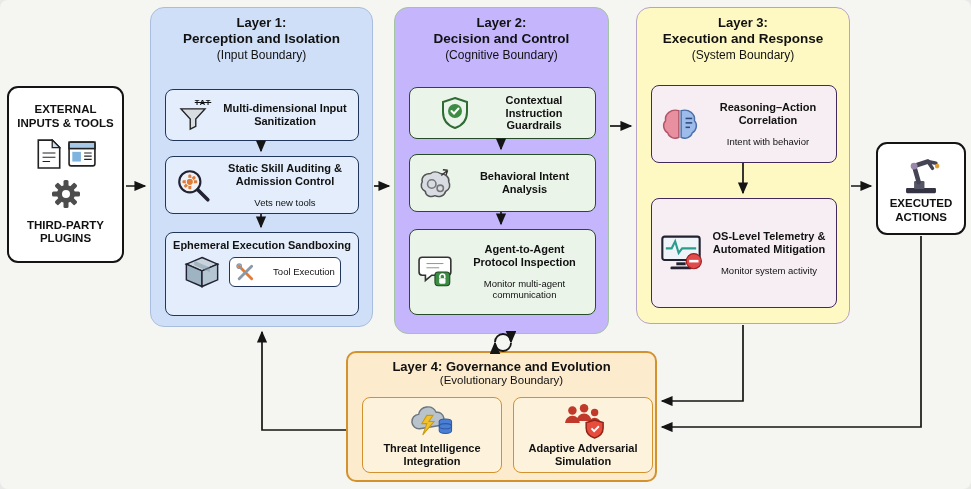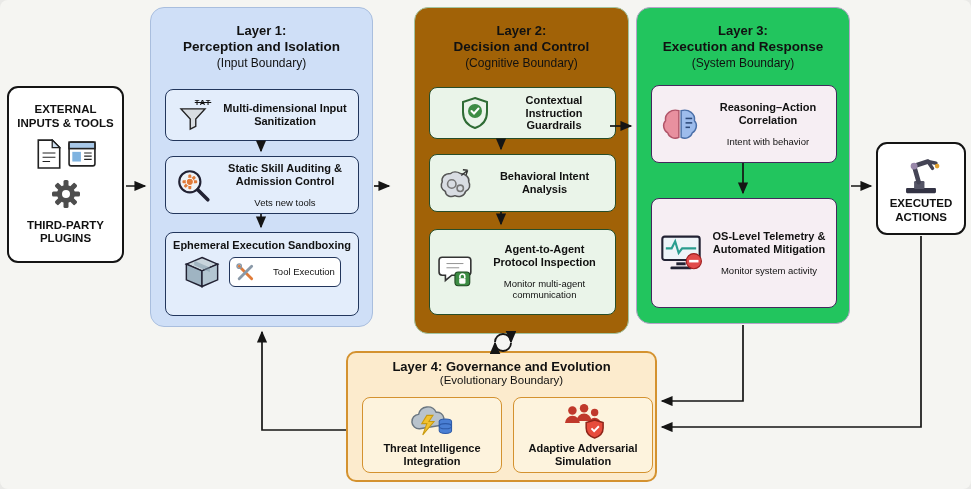--- a/index.html
+++ b/index.html
@@ -3,24 +3,24 @@
 <meta charset="utf-8">
 <style>
   html,body{margin:0;padding:0;background:#e9e9e7;}
   .canvas{
     position:relative;width:971px;height:489px;background:#f5f5f2;
     font-family:"Liberation Sans","DejaVu Sans",sans-serif;color:#111;
     overflow:hidden;border-radius:8px;
   }
   .panel{position:absolute;border-radius:14px;box-sizing:border-box;}
   .panel-l1{left:150px;top:7px;width:223px;height:320px;background:#cfdff7;border:1px solid #a9bede;}
-  .panel-l2{left:414px;top:7px;width:215px;height:327px;background:#a16207;border:1px solid #a3c4a1;}
-  .panel-l3{left:636px;top:7px;width:214px;height:317px;background:#22c55e;border:1px solid #b7a3c9;}
+  .panel-l2{left:394px;top:7px;width:215px;height:327px;background:#c4b5fd;border:1px solid #a3c4a1;}
+  .panel-l3{left:636px;top:7px;width:214px;height:317px;background:#fef9c3;border:1px solid #b7a3c9;}
   .panel-l4{left:346px;top:351px;width:311px;height:131px;background:#fcebcd;border:2px solid #d4922f;border-radius:10px;}
-  .layer-title{text-align:center;padding-top:15px;line-height:1.25;}
+  .layer-title{text-align:center;padding-top:7px;line-height:1.25;}
   .lt1{font-size:13px;font-weight:bold;}
   .lt2{font-size:13.5px;font-weight:bold;}
   .lt3{font-size:12px;}
   .node{position:absolute;box-sizing:border-box;border-radius:8px;display:flex;align-items:center;padding:4px 7px;gap:6px;}
   .panel-l1 .node{background:#e3edfb;border:1.6px solid #22365c;}
   .panel-l2 .node{background:#eaf4e9;border:1.6px solid #274d28;}
   .panel-l3 .node{background:#f6eef3;border:1.6px solid #43295c;}
   .panel-l4 .node{background:#fdf3dd;border:1.6px solid #d4922f;flex-direction:column;justify-content:center;gap:3px;}
   .icon-wrap{flex:0 0 auto;display:flex;flex-direction:column;align-items:center;justify-content:center;}
   .txt{flex:1;display:flex;flex-direction:column;align-items:center;justify-content:center;}

